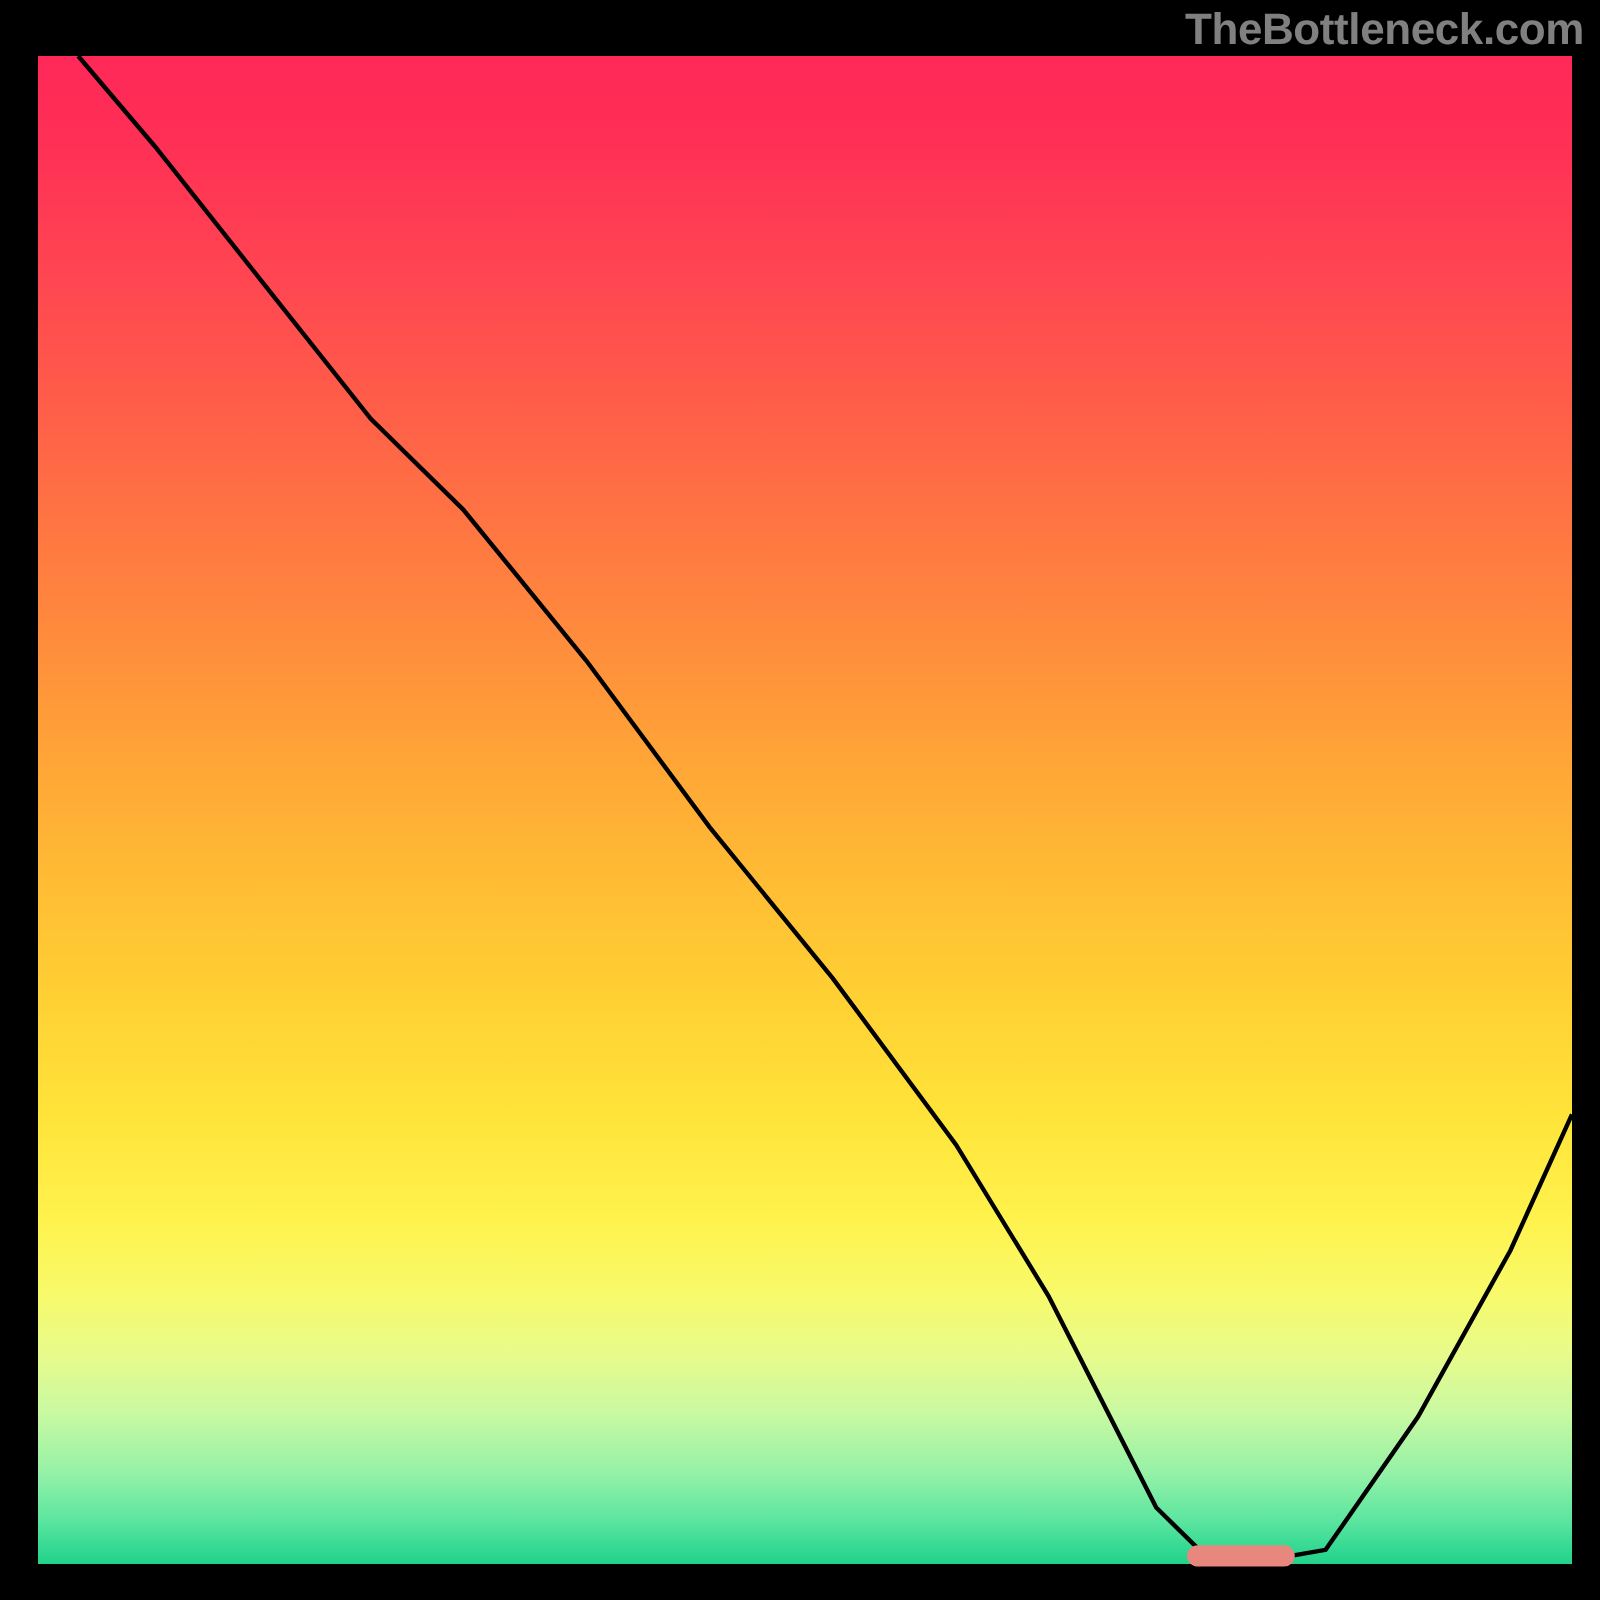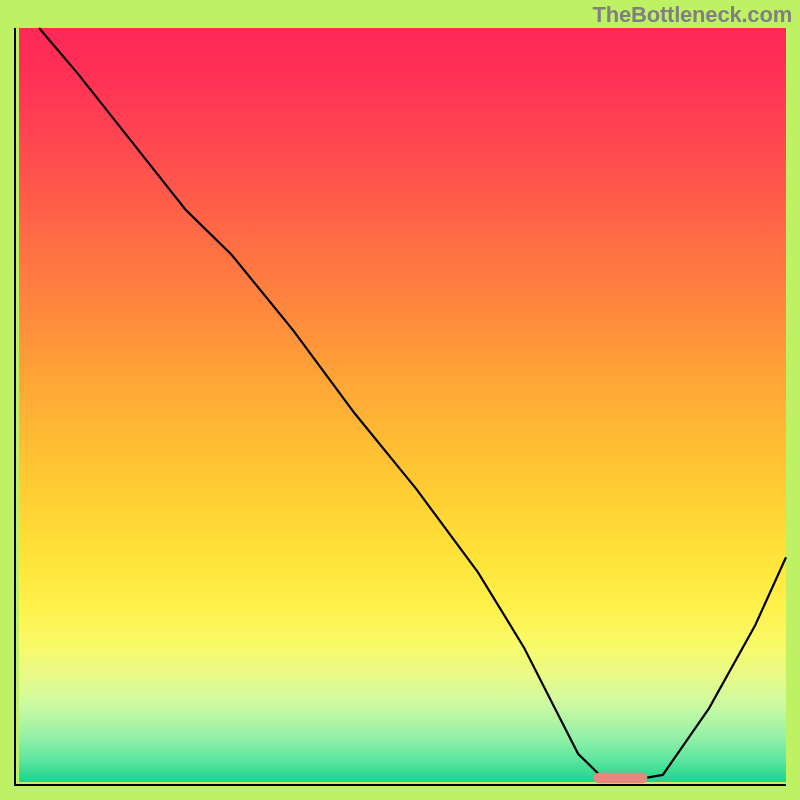--- a/index.html
+++ b/index.html
@@ -7,21 +7,21 @@
     padding: 0;
     width: 800px;
     height: 800px;
     background: #ffffff;
     overflow: hidden;
   }
   .canvas {
     position: relative;
     width: 800px;
     height: 800px;
-    background: #bef264;
+    background: #000000;
   }
   .watermark {
     position: absolute;
     top: 2px;
     right: 8px;
     font-family: Arial, sans-serif;
     font-size: 22px;
     font-weight: 600;
     color: #808080;
     letter-spacing: -0.2px;

